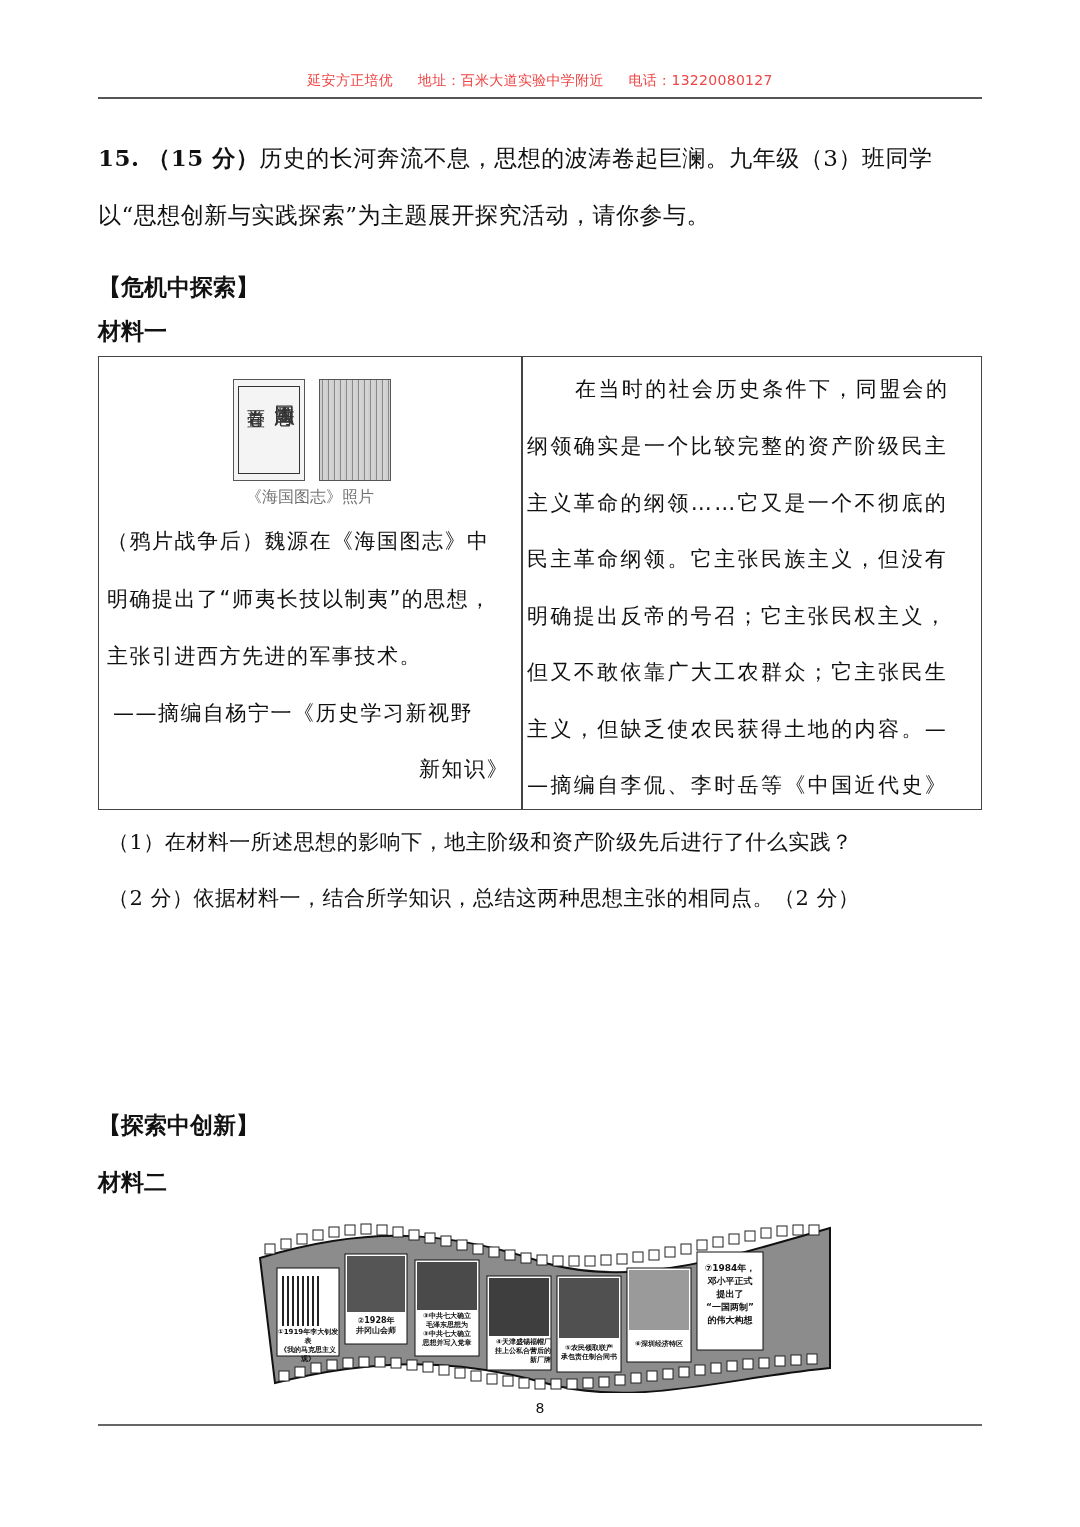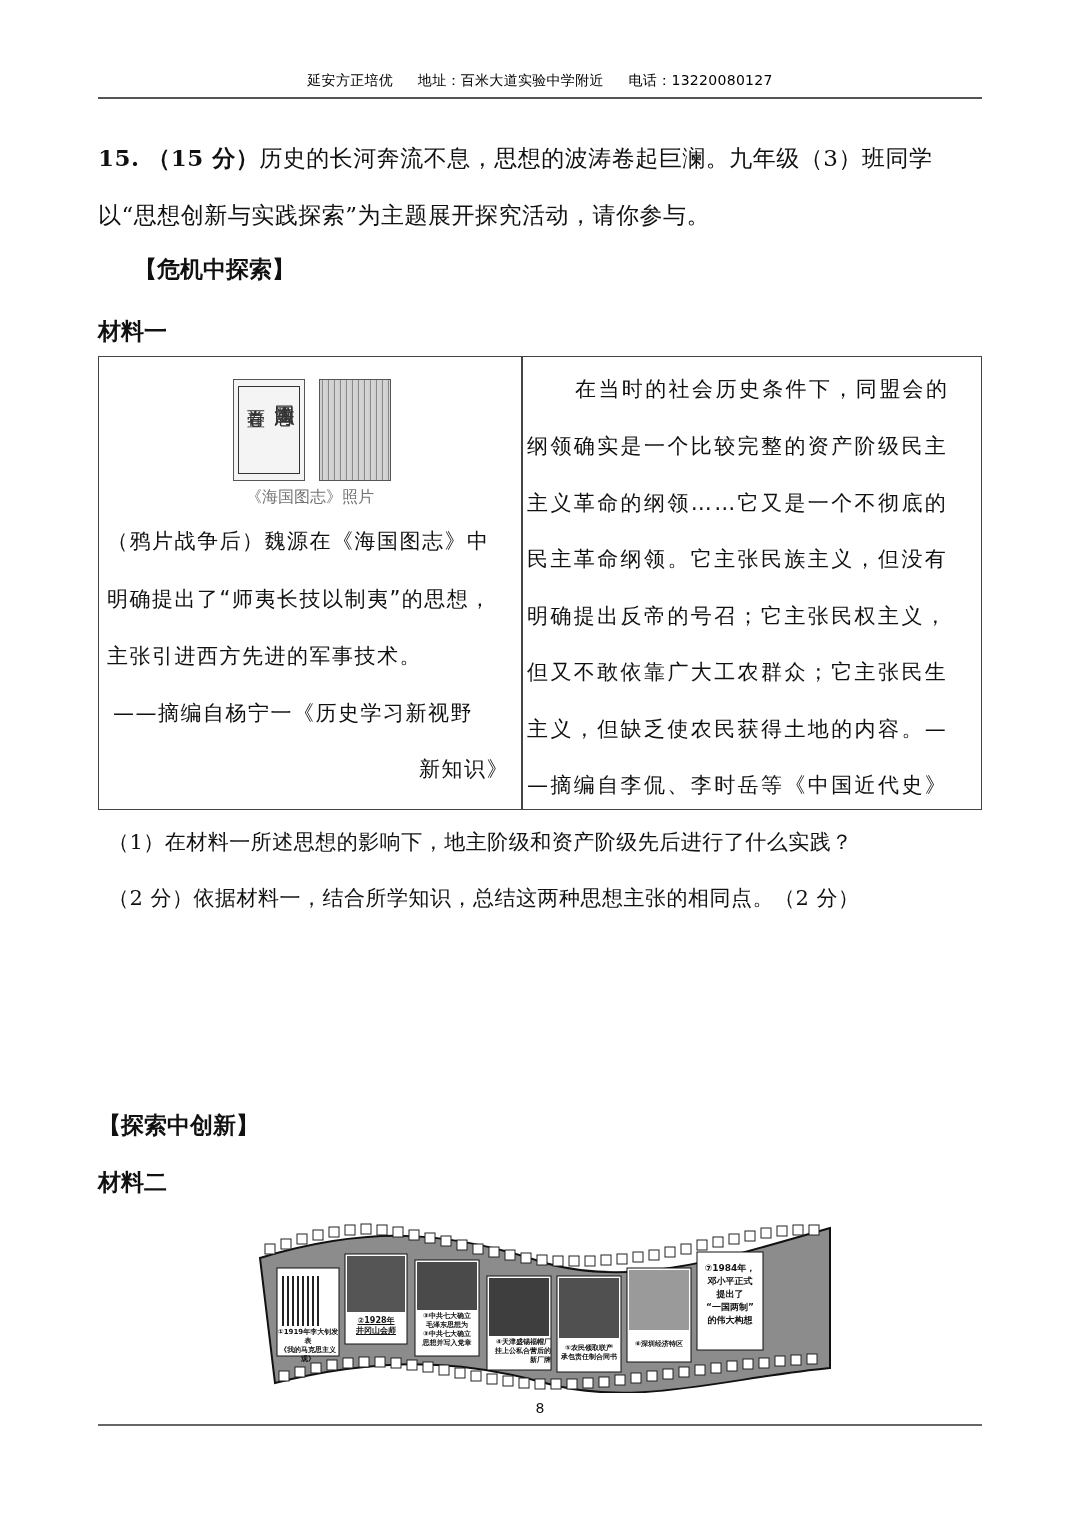--- a/index.html
+++ b/index.html
@@ -1,20 +1,20 @@
 <!DOCTYPE html>
 <html><head>
 <meta charset="utf-8">
 <style>
   html, body { margin:0; padding:0; background:#ffffff; }
   body { width:1080px; height:1527px; position:relative; overflow:hidden;
          font-family:"DejaVu Serif","Liberation Serif",serif; color:#111; }
   .header { position:absolute; left:98px; top:72px; width:884px; height:26px;
             text-align:center; font-family:"DejaVu Sans","Liberation Sans",sans-serif;
-            font-size:14px; color:#000000; letter-spacing:0.3px; }
+            font-size:14px; color:#ef4444; letter-spacing:0.3px; }
   .header span { margin:0 10px; }
   .header-rule { position:absolute; left:98px; top:97px; width:884px; height:2px; background:#555; }
   .q-line { position:absolute; left:98px; font-size:23px; font-family:"DejaVu Serif","Liberation Serif",serif; letter-spacing:0.5px; }
   .q-line b { font-weight:bold; }
   .section { position:absolute; left:98px; font-size:23px; font-weight:bold;
              font-family:"DejaVu Sans","Liberation Sans",sans-serif; }
   .material-table { position:absolute; left:98px; top:356px; width:884px; height:454px;
                     border:1.5px solid #444; box-sizing:border-box; }
   .col-divider { position:absolute; left:422px; top:0; width:1.5px; height:100%; background:#444; }
   .left-col { position:absolute; left:0; top:0; width:422px; height:100%; }
@@ -44,21 +44,21 @@
   <span>电话：13220080127</span>
 </div>
 <div class="header-rule"></div>
 
 <div class="q-line" style="top:143px;">
   <b>15.</b>
   <b>（15 分）</b><span>历史的长河奔流不息，思想的波涛卷起巨澜。九年级（3）班同学</span>
 </div>
 <div class="q-line" style="top:200px;">以“思想创新与实践探索”为主题展开探究活动，请你参与。</div>
 
-<div class="section" style="top:254px;margin-left:36px;">【危机中探索】</div>
+<div class="section" style="top:272px;">【危机中探索】</div>
 <div class="section" style="top:316px;">材料一</div>
 
 <div class="material-table">
   <div class="left-col">
     <div class="photos">
       <div class="photo photo-cover">
         <div class="inner"></div>
         <div class="glyphs1" style="writing-mode:vertical-rl;">海國圖志</div>
         <div class="glyphs2" style="writing-mode:vertical-rl;">壹百卷</div>
       </div>
@@ -210,21 +210,21 @@
       </g>
     <g>
         <rect x="442" y="34" width="66" height="98" fill="#fff" stroke="#111"></rect>
       </g>
   </svg>
   
   <div class="frame-label" style="position:absolute;left:22px;top:110px;width:62px;font-size:7px;line-height:9px;text-align:center;">
     <div>①1919年李大钊发表</div>
     <div>《我的马克思主义观》</div>
   </div>
-  <div class="frame-label" style="position:absolute;left:90px;top:98px;width:62px;font-size:8px;line-height:10px;text-align:center;text-decoration:underline;">
+  <div class="frame-label" style="position:absolute;left:90px;top:98px;width:62px;font-size:8px;line-height:10px;text-align:center;">
     <div>②1928年</div>
     <div>井冈山会师</div>
   </div>
   <div class="frame-label" style="position:absolute;left:160px;top:94px;width:64px;font-size:7px;line-height:9px;text-align:center;">
     <div>③中共七大确立</div>
     <div>毛泽东思想为</div>
     <div>③中共七大确立</div>
     <div>思想并写入党章</div>
   </div>
   <div class="frame-label" style="position:absolute;left:232px;top:120px;width:64px;font-size:7px;line-height:9px;text-align:right;">

